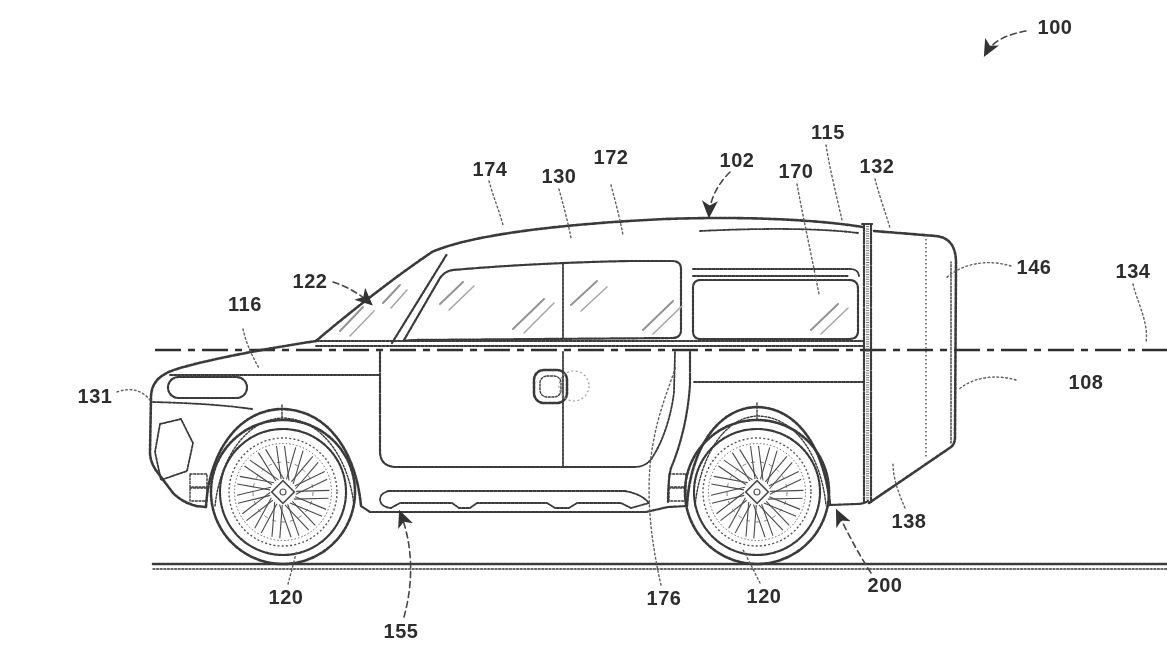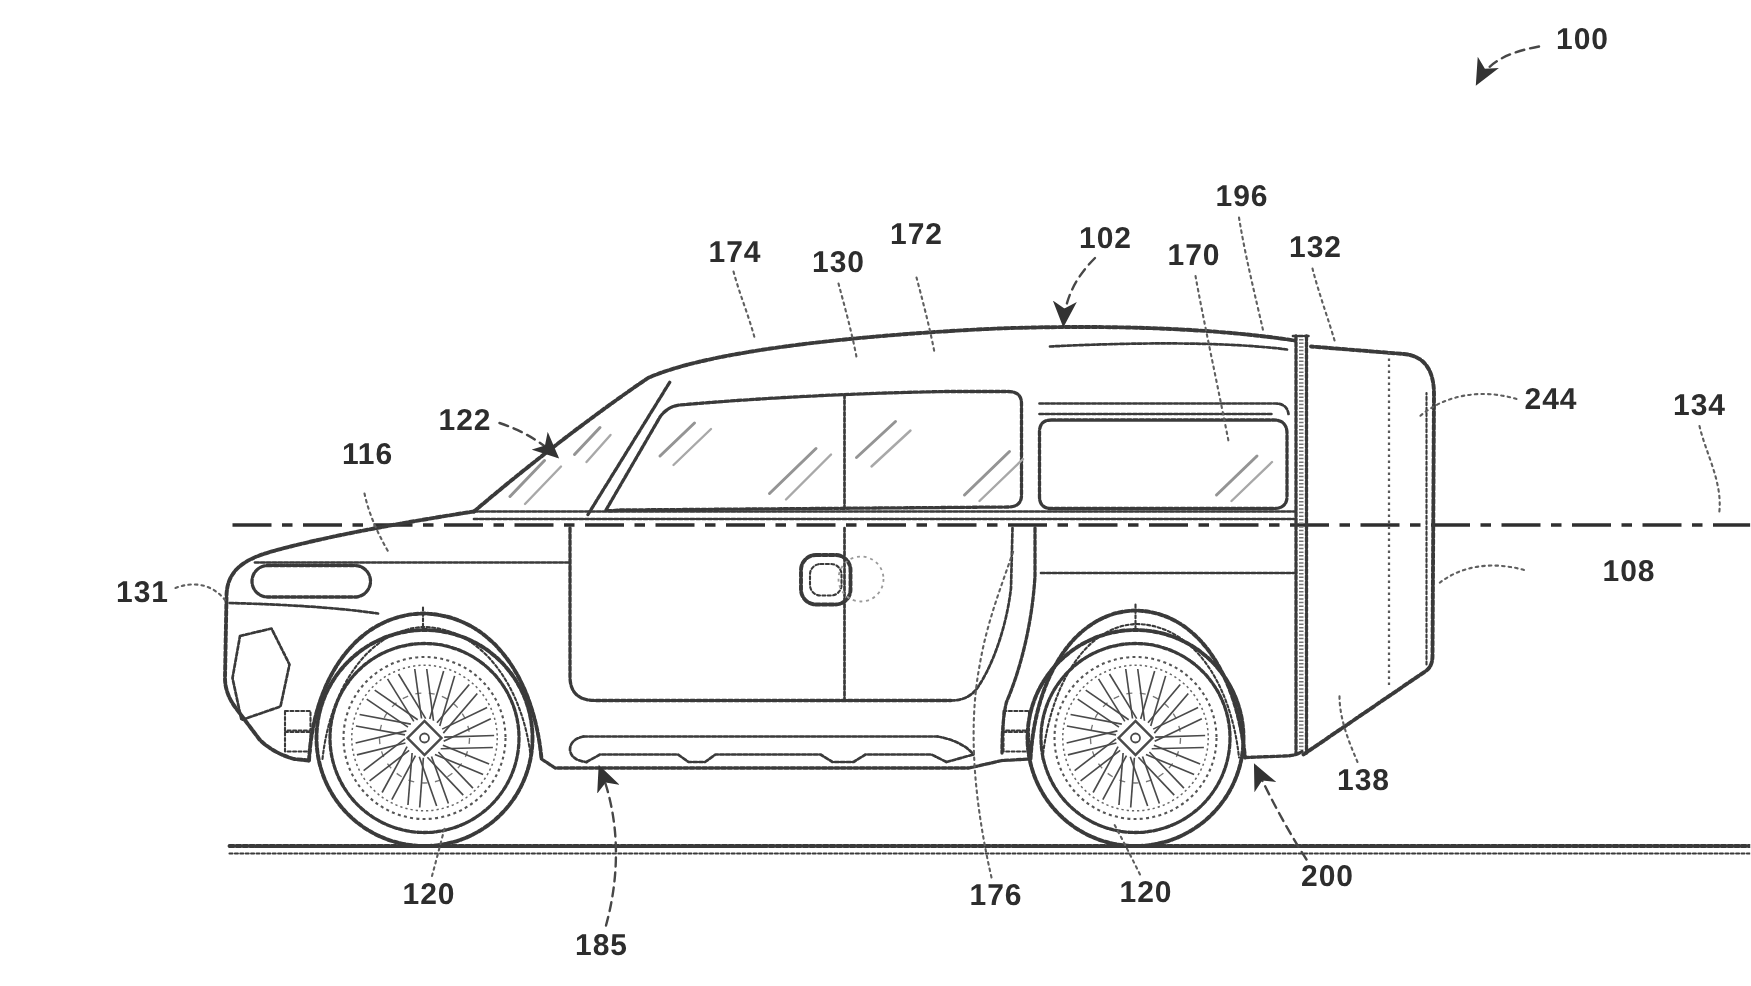--- a/index.html
+++ b/index.html
@@ -194,30 +194,30 @@
     <path class="leader-dash" marker-end="url(#ah)" d="M 871 573 C 858 553, 847 532, 837 511"></path>
   </g>
 </svg>
 
 <div class="labels">
   <div class="callout" style="left:1055px;top:27px">100</div>
   <div class="callout" style="left:490px;top:169px">174</div>
   <div class="callout" style="left:559px;top:176px">130</div>
   <div class="callout" style="left:611px;top:157px">172</div>
   <div class="callout" style="left:737px;top:160px">102</div>
-  <div class="callout" style="left:828px;top:132px">196</div>
+  <div class="callout" style="left:828px;top:132px">115</div>
   <div class="callout" style="left:796px;top:171px">170</div>
   <div class="callout" style="left:877px;top:166px">132</div>
-  <div class="callout" style="left:1034px;top:267px">244</div>
+  <div class="callout" style="left:1034px;top:267px">146</div>
   <div class="callout" style="left:1133px;top:271px">134</div>
   <div class="callout" style="left:310px;top:281px">122</div>
   <div class="callout" style="left:245px;top:304px">116</div>
   <div class="callout" style="left:95px;top:396px">131</div>
   <div class="callout" style="left:1086px;top:382px">108</div>
   <div class="callout" style="left:909px;top:521px">138</div>
   <div class="callout" style="left:664px;top:598px">176</div>
   <div class="callout" style="left:286px;top:597px">120</div>
-  <div class="callout" style="left:401px;top:631px">185</div>
+  <div class="callout" style="left:401px;top:631px">155</div>
   <div class="callout" style="left:764px;top:596px">120</div>
   <div class="callout" style="left:885px;top:585px">200</div>
 </div>
 
 </div>
 
 </body></html>

